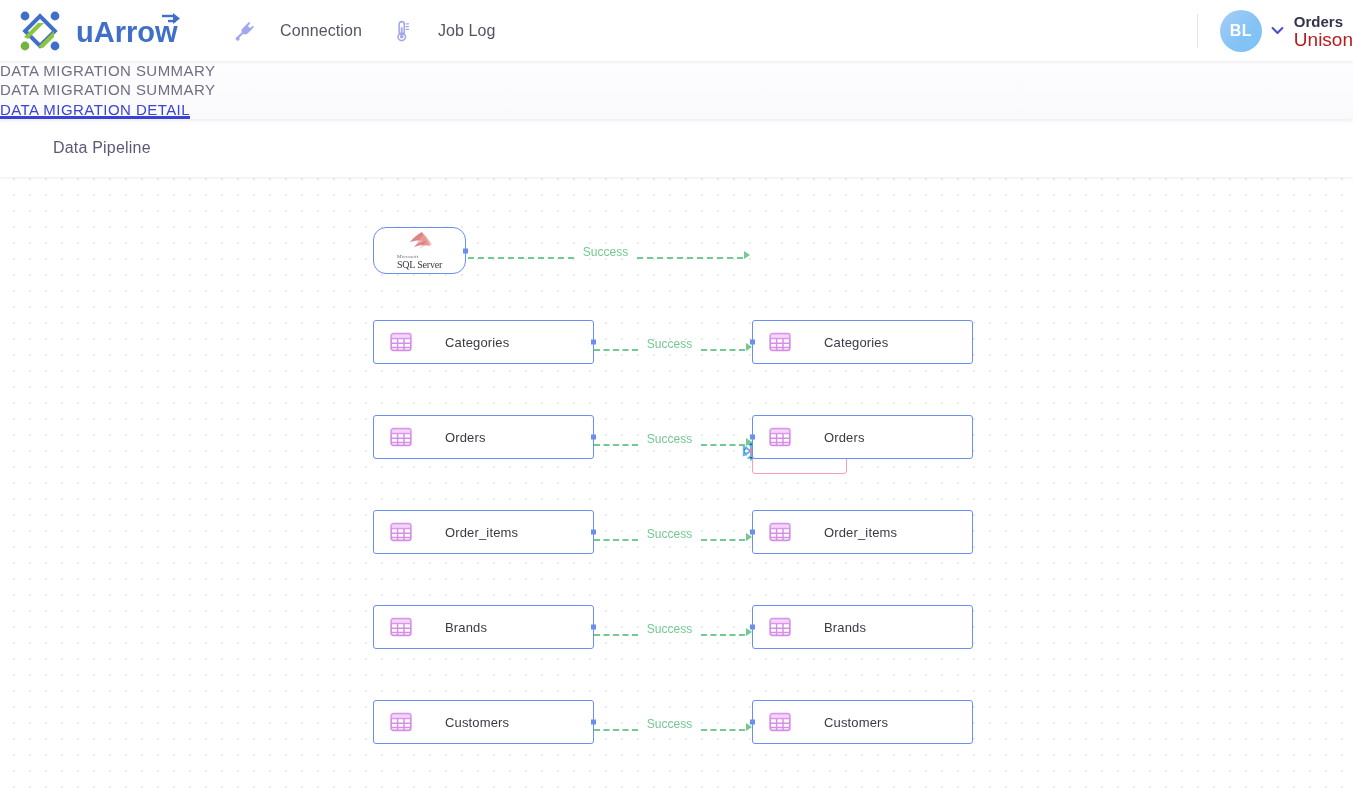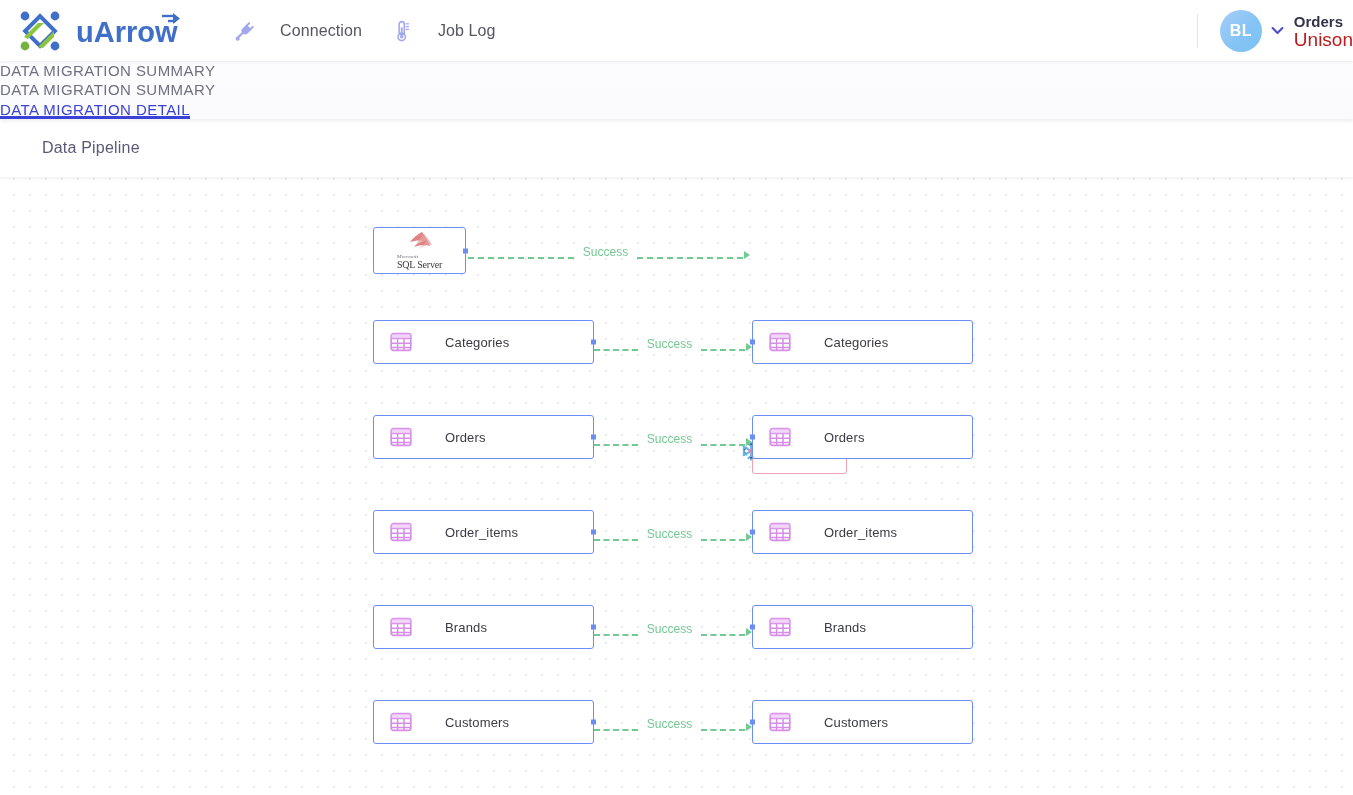--- a/index.html
+++ b/index.html
@@ -118,21 +118,21 @@
     height: 3px;
     background: #3b42d6;
   }
 
   
   .sub-header {
     height: 58px;
     background: #ffffff;
     display: flex;
     align-items: center;
-    padding-left: 42px;
+    padding-left: 53px;
     box-shadow: 0 1px 3px rgba(60,60,90,0.10);
     position: relative;
     z-index: 10;
   }
   .sub-title { font-size: 16px; color: #5a5a78; letter-spacing: .2px; }
 
   
   .canvas {
     position: relative;
     height: 618px;
@@ -278,21 +278,21 @@
   <div class="tab">DATA MIGRATION SUMMARY</div>
   <div class="tab active">DATA MIGRATION DETAIL</div>
 </div>
 
 <div class="sub-header">
   <span class="sub-title">Data Pipeline</span>
 </div>
 
 <div class="canvas">
 
-  <div class="node" style="left:373px; top:50px; width:93px; height:47px;">
+  <div class="node" style="left:373px; top:50px; width:93px; height:47px;border-radius:13px;">
     <div class="node-logo">
       <div class="sql-logo">
         <svg width="36" height="22" viewBox="0 0 36 22">
           <path d="M20 1c-4 2-9 6-12 10 4-1 9-2 13-1-3 1-7 3-9 6 5-2 11-3 16-1-2-5-5-10-8-14z" fill="#d45b5b" opacity=".75"></path>
           <path d="M22 3c-3 3-6 7-8 11 3-2 7-4 11-4-2 3-6 5-8 8 4-3 9-5 13-4-2-4-5-8-8-11z" fill="#e8a0a0" opacity=".7"></path>
         </svg>
         <span class="sql-text">
           <small>Microsoft</small><span>SQL Server</span>
         </span>
       </div>

